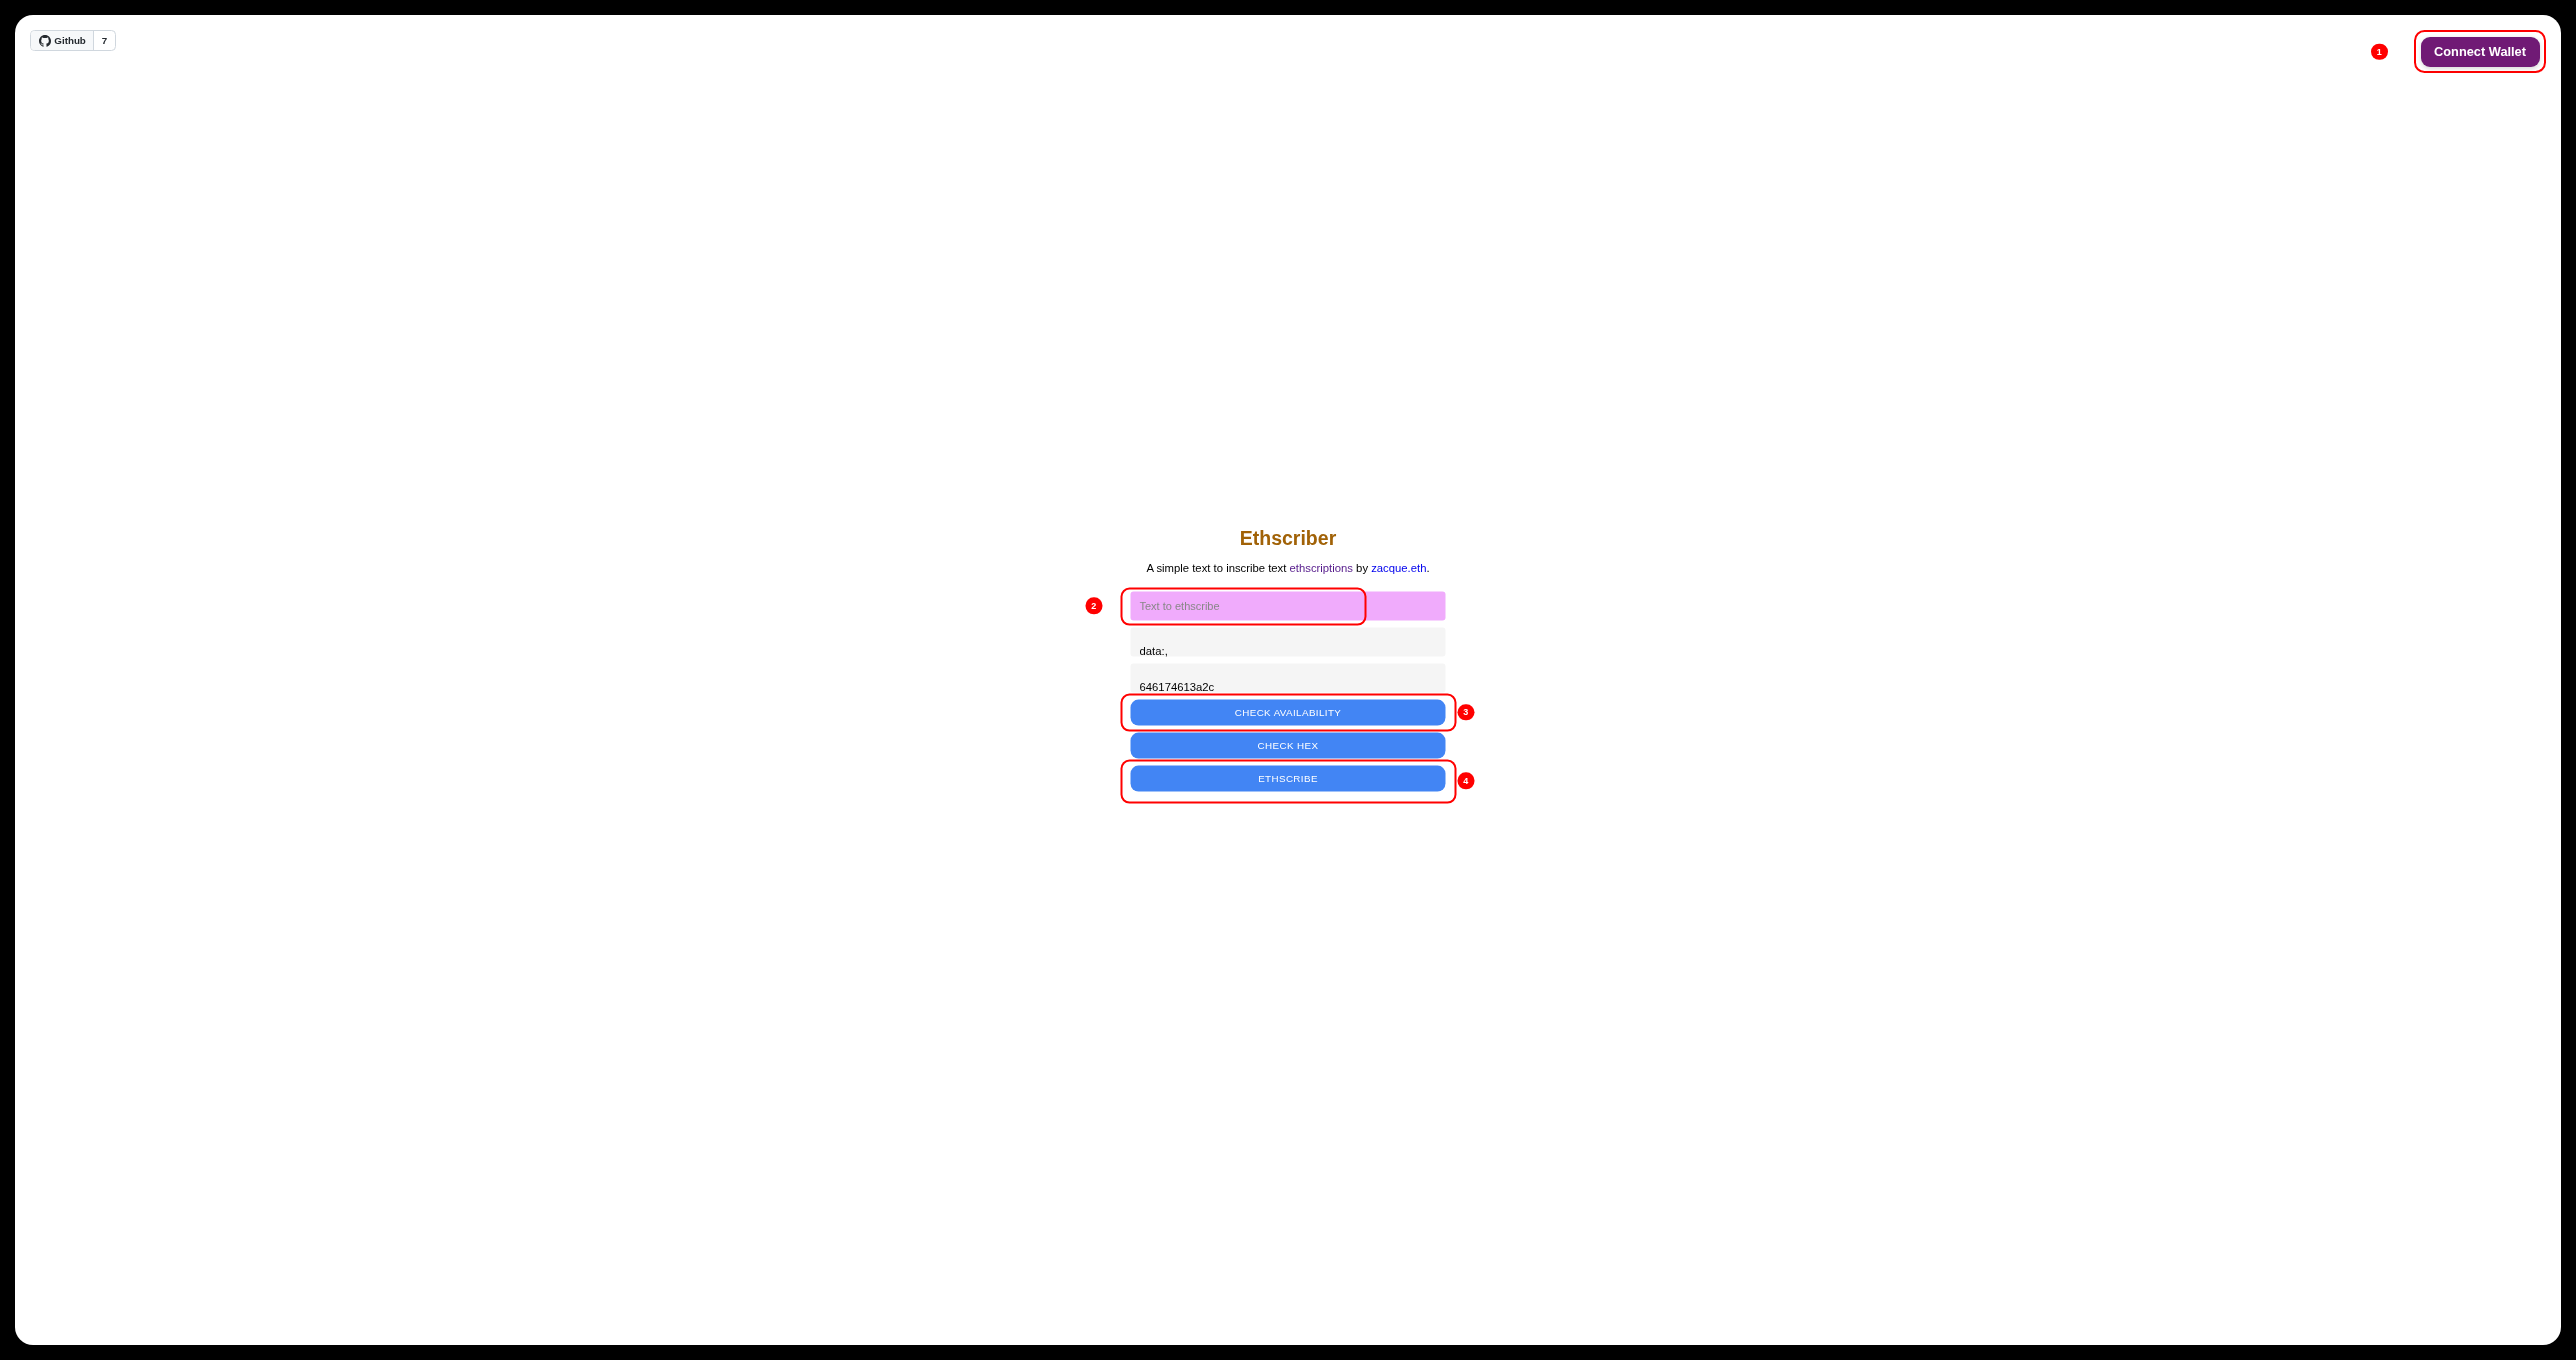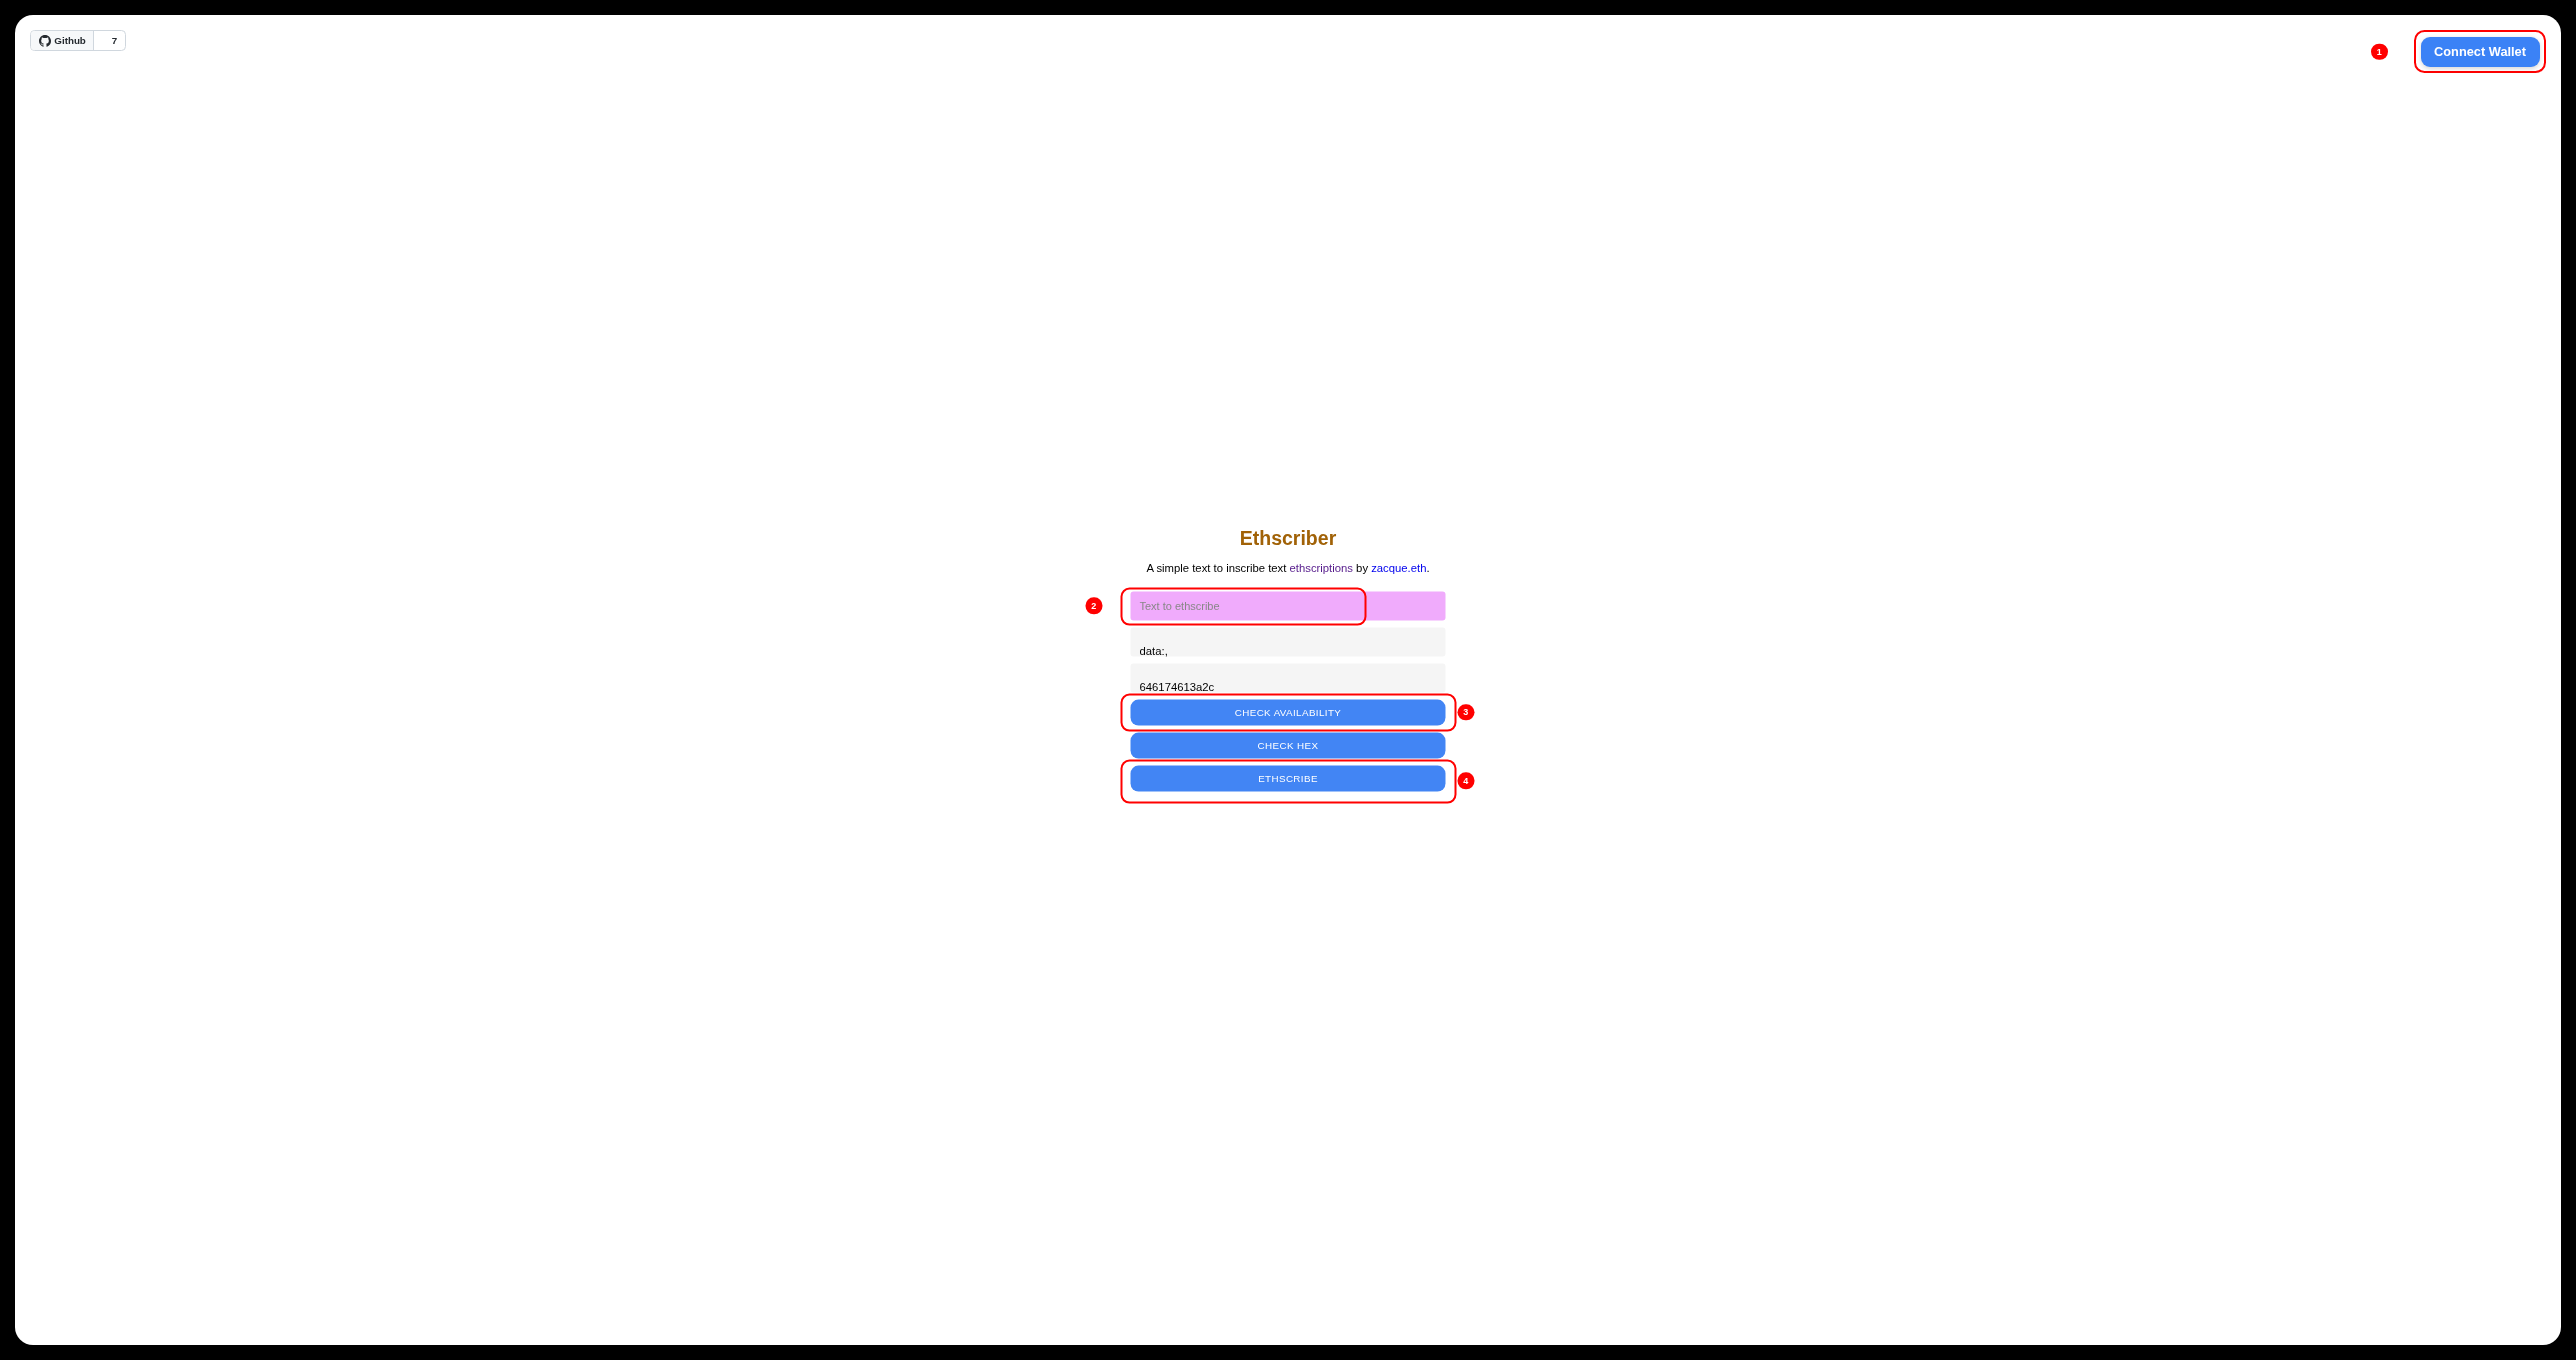--- a/index.html
+++ b/index.html
@@ -30,21 +30,20 @@
       display: inline-flex;
       align-items: stretch;
       border: 0.8px solid #d0d7de;
       border-radius: 4.5px;
       overflow: hidden;
       font-size: 9.8px;
       font-weight: 600;
       color: #24292f;
       background: #fff;
       height: 21px;
-      gap: 10px;
     }
     .github-badge .gh-left {
       display: flex;
       align-items: center;
       gap: 3.8px;
       padding: 0 7.5px;
       background: #f6f8fa;
       border-right: 0.8px solid #d0d7de;
     }
     .github-badge .gh-right {
@@ -57,21 +56,21 @@
       height: 12px;
       display: inline-block;
     }
     .connect-wallet-wrap {
       border: 2.3px solid #ff0000;
       border-radius: 10.5px;
       padding: 4.5px;
       position: relative;
     }
     .connect-wallet-btn {
-      background: #3b82f6;
+      background: #701a75;
       color: #fff;
       border: none;
       border-radius: 9px;
       padding: 7.5px 13.5px;
       font-size: 12.8px;
       font-weight: 700;
       cursor: pointer;
       box-shadow: 0 1.5px 4.5px rgba(0,0,0,0.15);
     }
     .marker {

